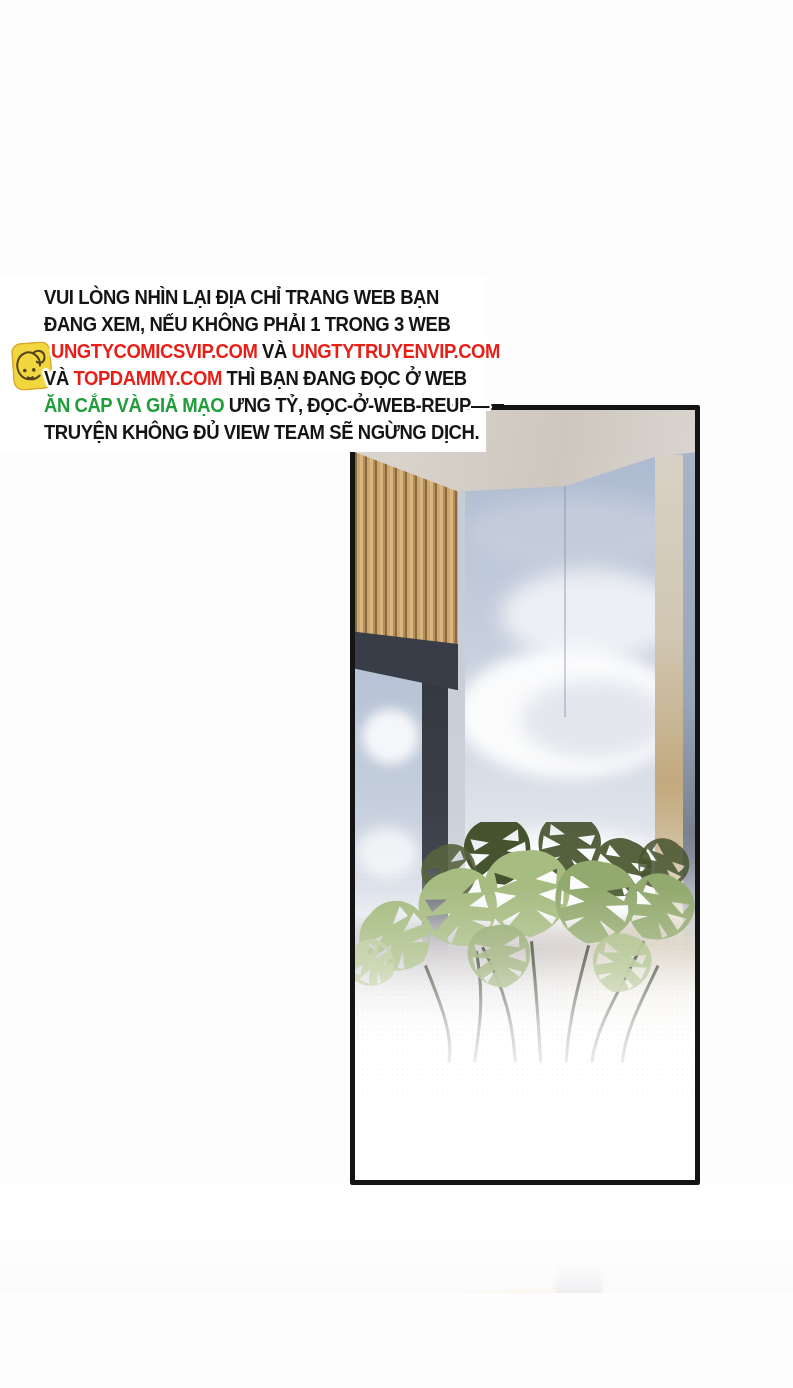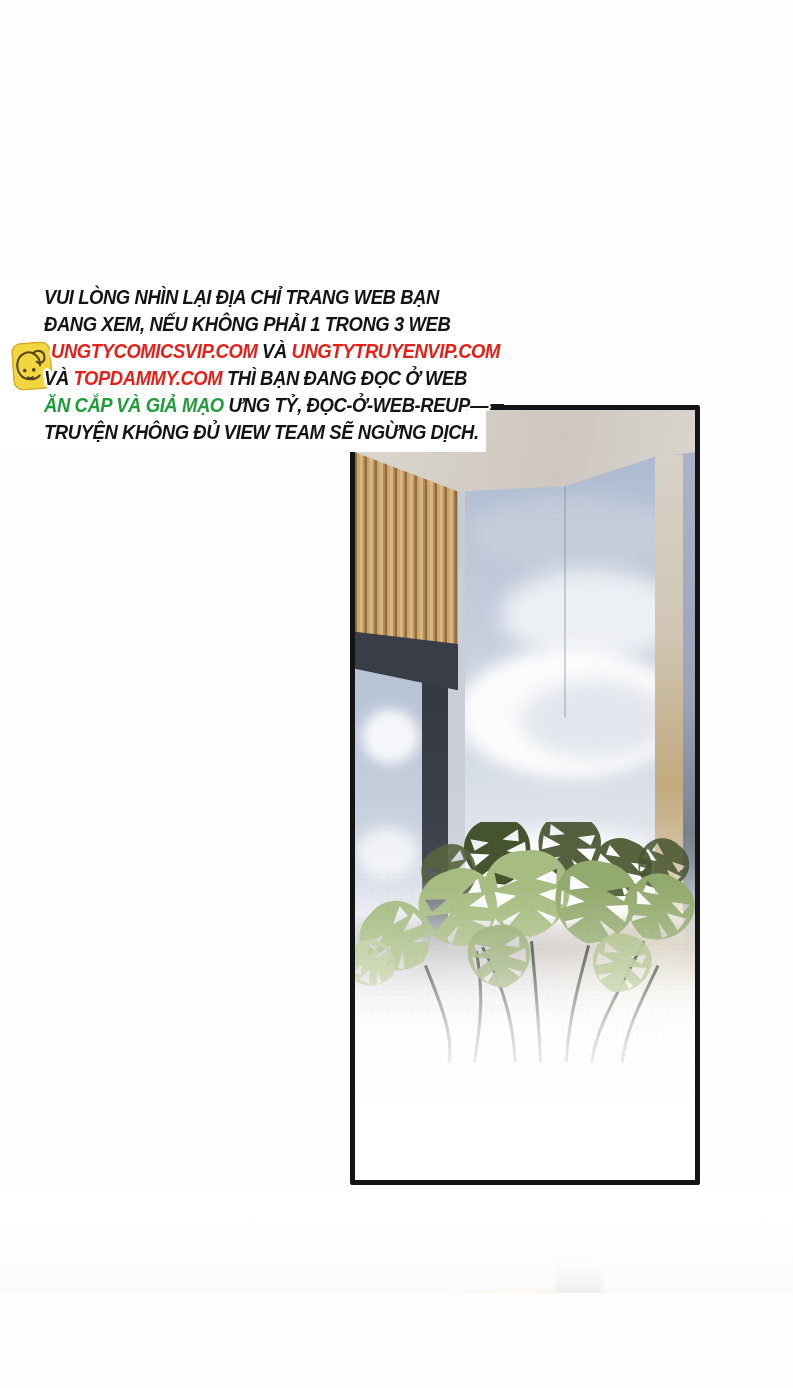--- a/index.html
+++ b/index.html
@@ -1,18 +1,18 @@
 <!DOCTYPE html>
 <html style="--text-black: #141414; --text-red: #e81f17; --text-green: #1f9d38; --text-halo: #ffffff; --mascot-body: #f2d640; --mascot-line: #54431c; --mascot-edge: #d9a92e; --panel-border: #141414; --panel-ceiling_a: #d8d3cb; --panel-ceiling_b: #cdc7bf; --panel-ceiling_c: #e4e1dc; --panel-wood_light: #cba76f; --panel-wood_mid: #b68c58; --panel-wood_dark: #8d6a3e; --panel-frame: #383d47; --panel-post: #3a3f49; --panel-frame_edge: #c6cbd4; --panel-sky_top: #aab7cf; --panel-sky_mid: #c6cfde; --panel-sky_low: #e3e7ed; --panel-cloud: #f7f8fa; --panel-cloud_shade: #ccd3df; --panel-mullion_a: #d8d2c6; --panel-mullion_b: #c2a97e; --panel-right_glass: #9aa5ba; --panel-horizon_l: #6e6e7a; --panel-horizon_m: #7c6e6a; --panel-horizon_r: #9d8a66; --panel-wicker: #a3906c; --panel-leaf_light: #a7bc81; --panel-leaf_mid: #93aa6e; --panel-leaf_dark: #46532f; --panel-leaf_back: #56633e; --panel-stem: #2f3a25; --panel-mist: #ffffff; --bottom-wash: #ececf0; --bottom-cabinet: #f8f0dd; --bottom-cabinet_edge: #e7dabc; --bottom-pillar: #b4b5bf; --bottom-floor_edge: #84848d; --bottom-plant: #b8c795;"><head>
 <meta charset="utf-8">
 <style>
   html,body{margin:0;padding:0;}
   body{width:793px;height:1388px;overflow:hidden;background:#fdfdfd;
        font-family:"Liberation Sans","DejaVu Sans",sans-serif;}
-  .page{position:relative;width:793px;height:1293px;background:#fdfdfd;overflow:hidden;font-style:italic;}
+  .page{position:relative;width:793px;height:1293px;background:#fdfdfd;overflow:hidden;}
 
   
   .bottom-scene{position:absolute;left:0;top:1185px;width:793px;height:203px;z-index:1;}
   .b-wash{position:absolute;inset:0;background:linear-gradient(180deg,#ffffff 0%,#f7f7f9 35%,var(--bottom-wash,#ececf0) 100%);}
   .b-cabinet{position:absolute;left:418px;top:102px;width:142px;height:84px;
      background:linear-gradient(180deg,var(--bottom-cabinet,#f8f0dd),#f3ead3);
      clip-path:polygon(0 9%,100% 0,100% 100%,0 100%);filter:blur(1px);opacity:.95;}
   .b-cabinet-base{position:absolute;left:404px;top:183px;width:180px;height:20px;
      background:var(--bottom-cabinet_edge,#e7dabc);clip-path:polygon(3% 0,97% 0,100% 100%,0 100%);
      filter:blur(1px);opacity:.9;}

